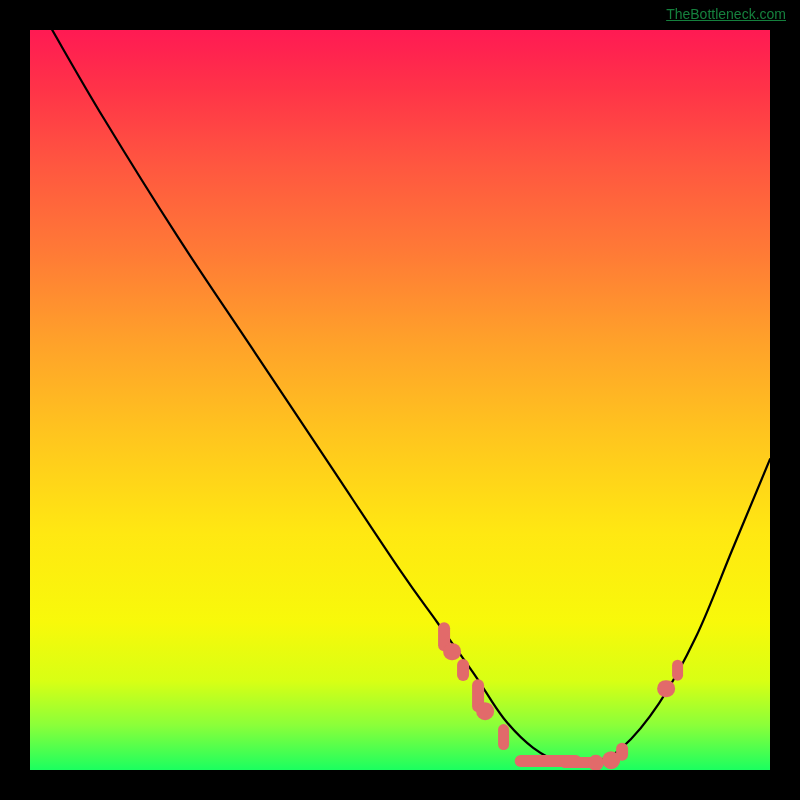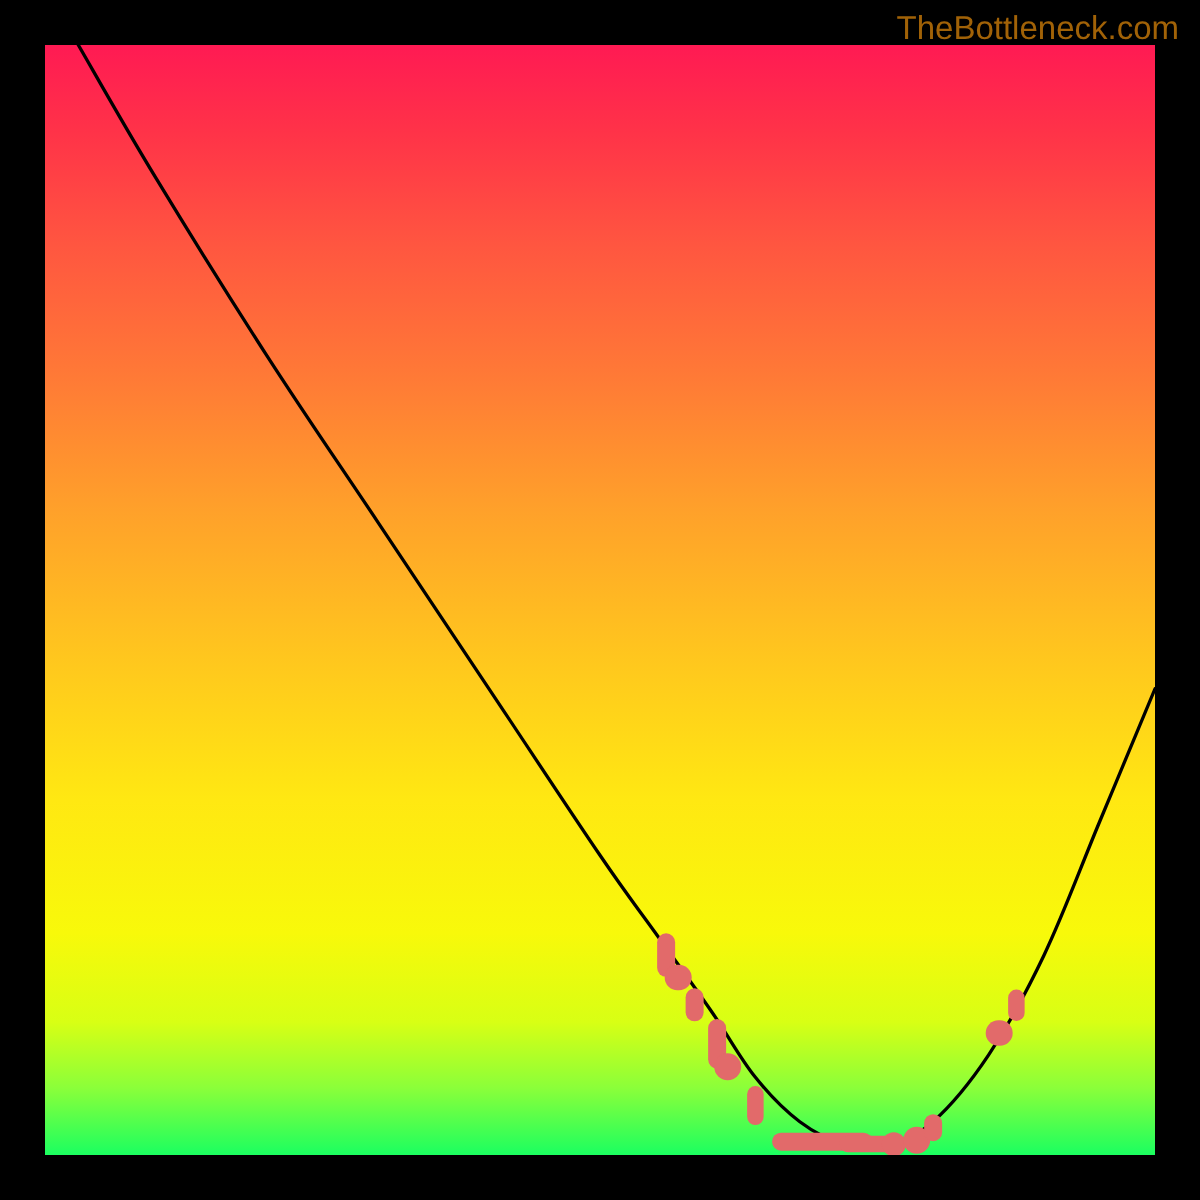--- a/index.html
+++ b/index.html
@@ -7,24 +7,25 @@
     width: 800px;
     height: 800px;
     background: #000;
     position: relative;
     font-family: Arial, sans-serif;
   }
   .watermark {
     position: absolute;
     top: 6px;
     right: 14px;
-    color: #a16207;
-    font-size: 22px;
+    color: #15803d;
+    font-size: 14px;
     font-weight: 500;
     z-index: 10;
+    text-decoration: underline;
   }
   .plot-area {
     position: absolute;
     left: 30px;
     top: 30px;
     width: 740px;
     height: 740px;
     background: linear-gradient(to bottom,
       #ff1a53 0%,
       #ff3348 8%,

